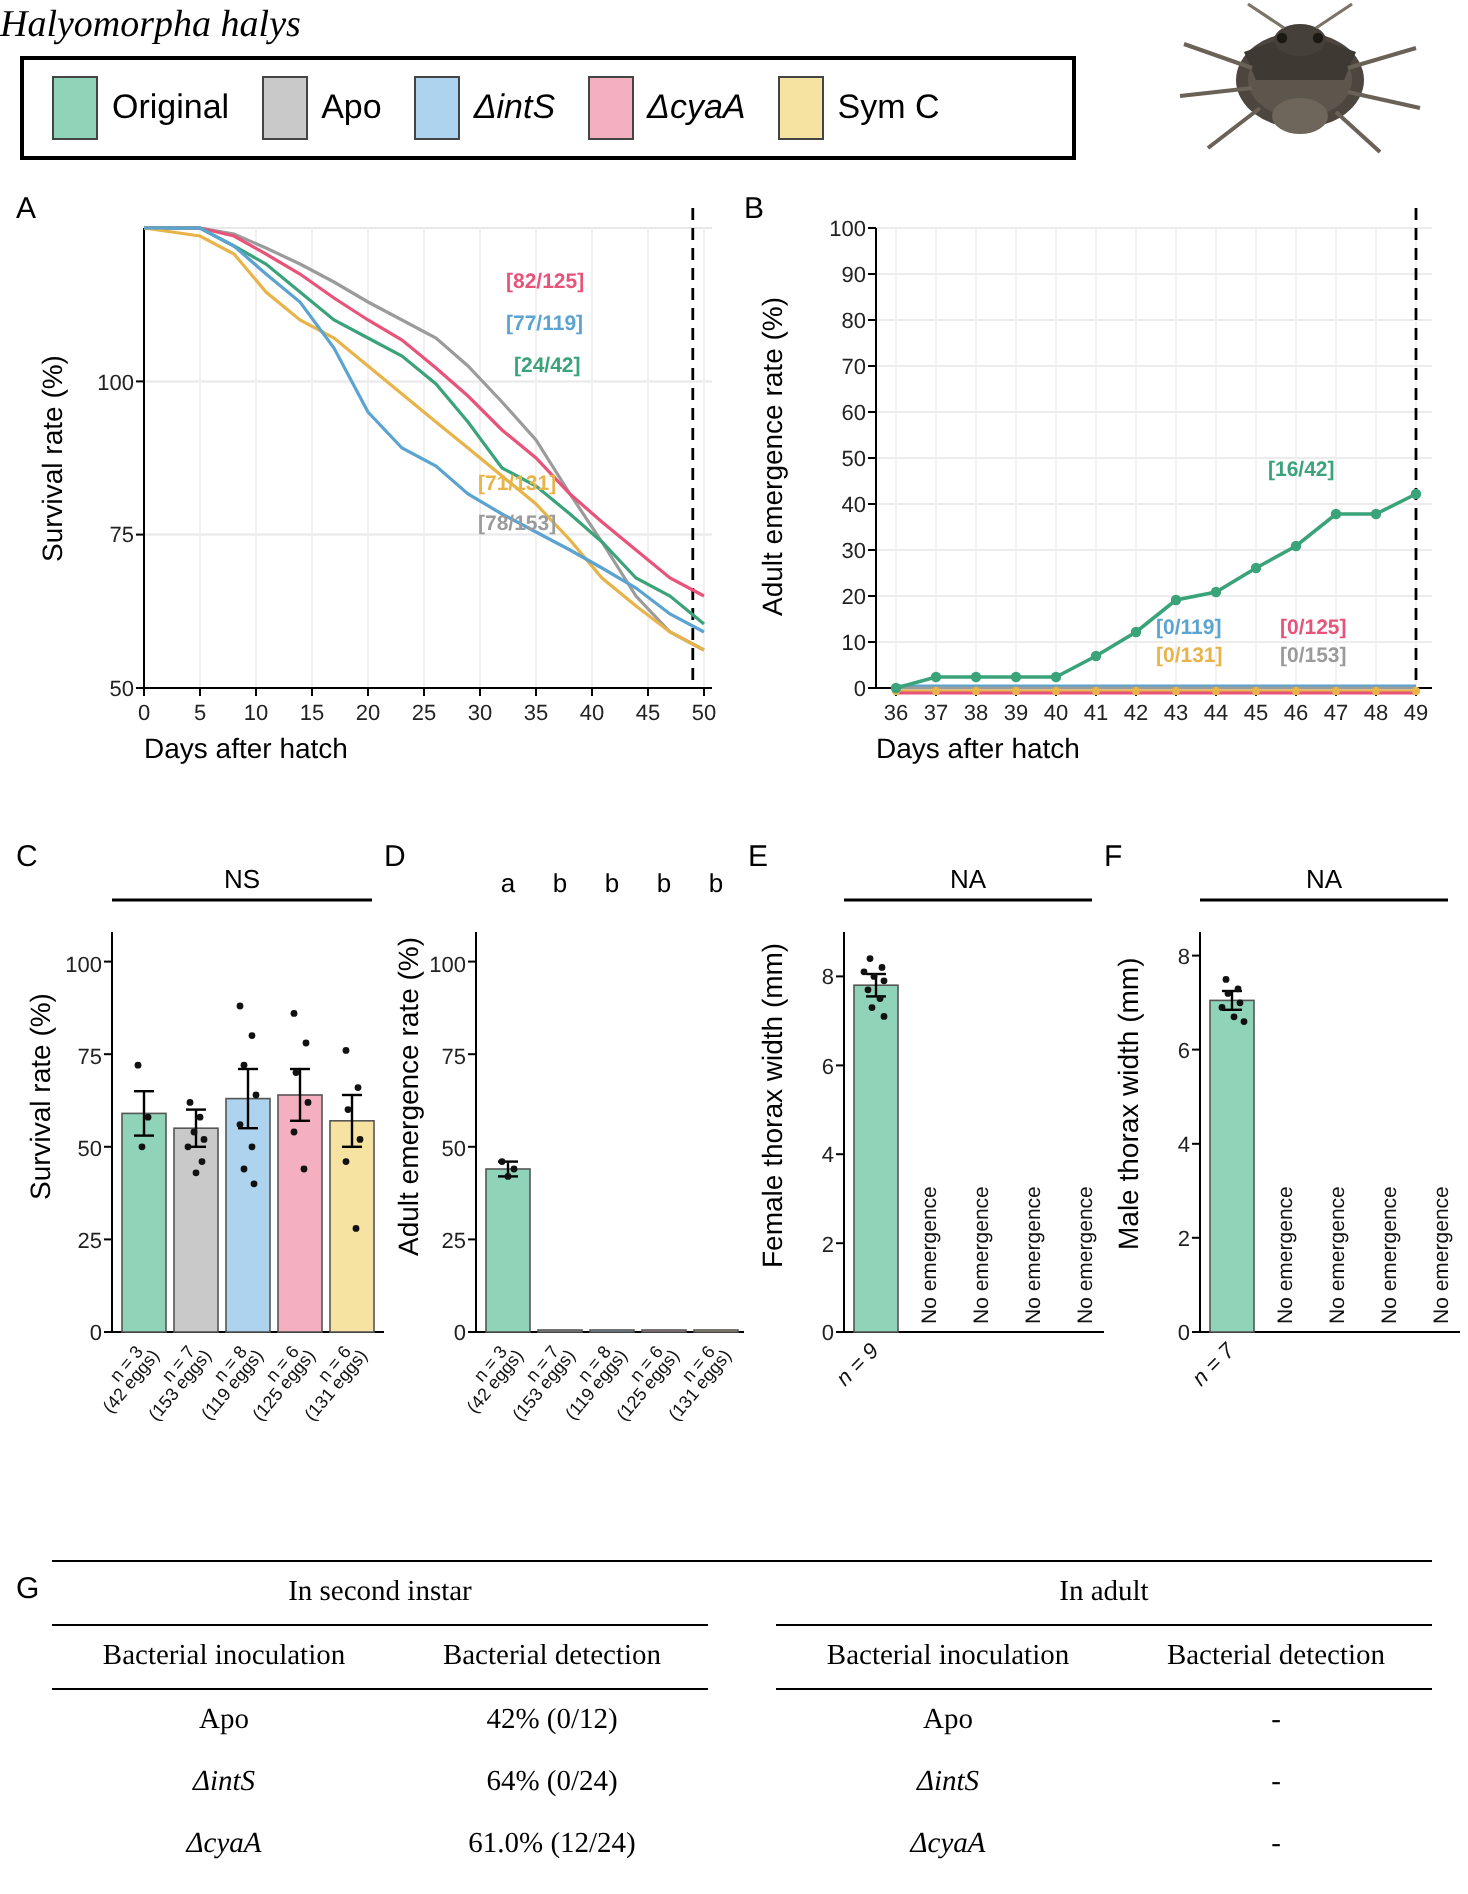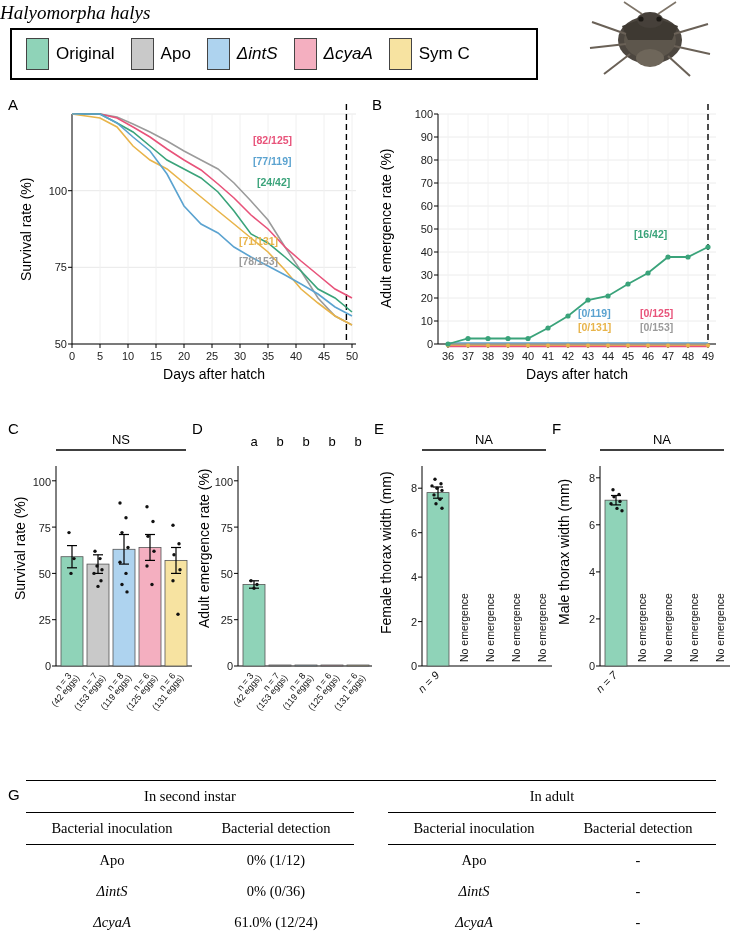--- a/index.html
+++ b/index.html
@@ -30,21 +30,21 @@
 
   
   .panel-letter{font-size:15px;font-weight:400;font-family:"Liberation Sans",sans-serif;}
 
   svg{display:block;}
   .yaxis-title{
     font-size:14px;
     writing-mode:vertical-rl;transform:rotate(180deg);
     text-align:center;
   }
-  .xaxis-title{font-size:14px;text-align:center;}
+  .xaxis-title{font-size:14px;text-align:left;}
 
   
   #panelG{left:26px;top:780px;width:700px;}
   table.gtab{border-collapse:collapse;width:690px;font-family:"Liberation Serif",serif;}
   table.gtab td,table.gtab th{font-size:14.5px;text-align:center;padding:7px 4px;margin-top:16px;}
   .grp-head{font-size:15px;font-weight:400;}
   .col-head{font-weight:normal;font-size:14.5px;}
   .rule-top{border-top:1.6px solid #000;}
   .rule-mid{border-top:1px solid #000;}
   .rule-bot{border-bottom:1.6px solid #000;}
@@ -607,28 +607,28 @@
       </tr>
       <tr>
         <td class="col-head">Bacterial inoculation</td>
         <td class="col-head">Bacterial detection</td>
         <td></td>
         <td class="col-head">Bacterial inoculation</td>
         <td class="col-head">Bacterial detection</td>
       </tr>
       <tr>
         <td class="rule-mid">Apo</td>
-        <td class="rule-mid">0% (1/12)</td>
+        <td class="rule-mid">42% (0/12)</td>
         <td></td>
         <td class="rule-mid">Apo</td>
         <td class="rule-mid">-</td>
       </tr>
       <tr>
         <td class="ital">ΔintS</td>
-        <td>0% (0/36)</td>
+        <td>64% (0/24)</td>
         <td></td>
         <td class="ital">ΔintS</td>
         <td>-</td>
       </tr>
       <tr>
         <td class="ital">ΔcyaA</td>
         <td>61.0% (12/24)</td>
         <td></td>
         <td class="ital">ΔcyaA</td>
         <td>-</td>

